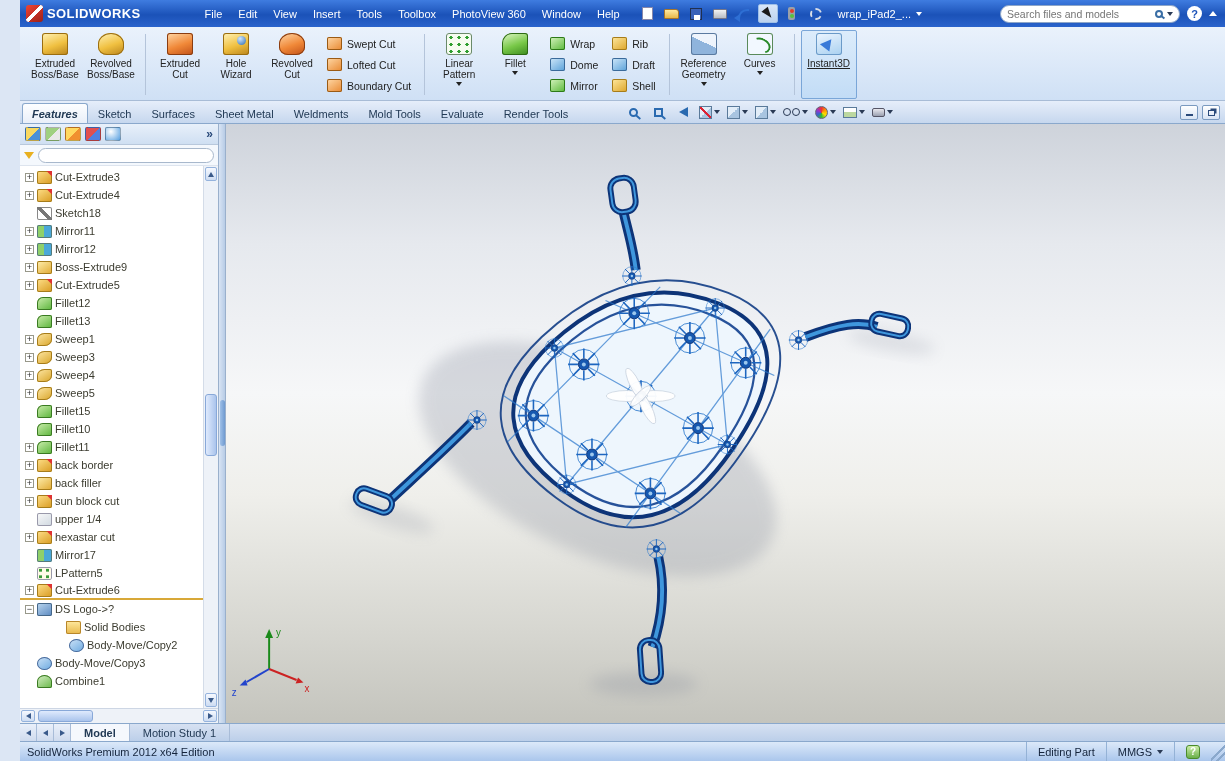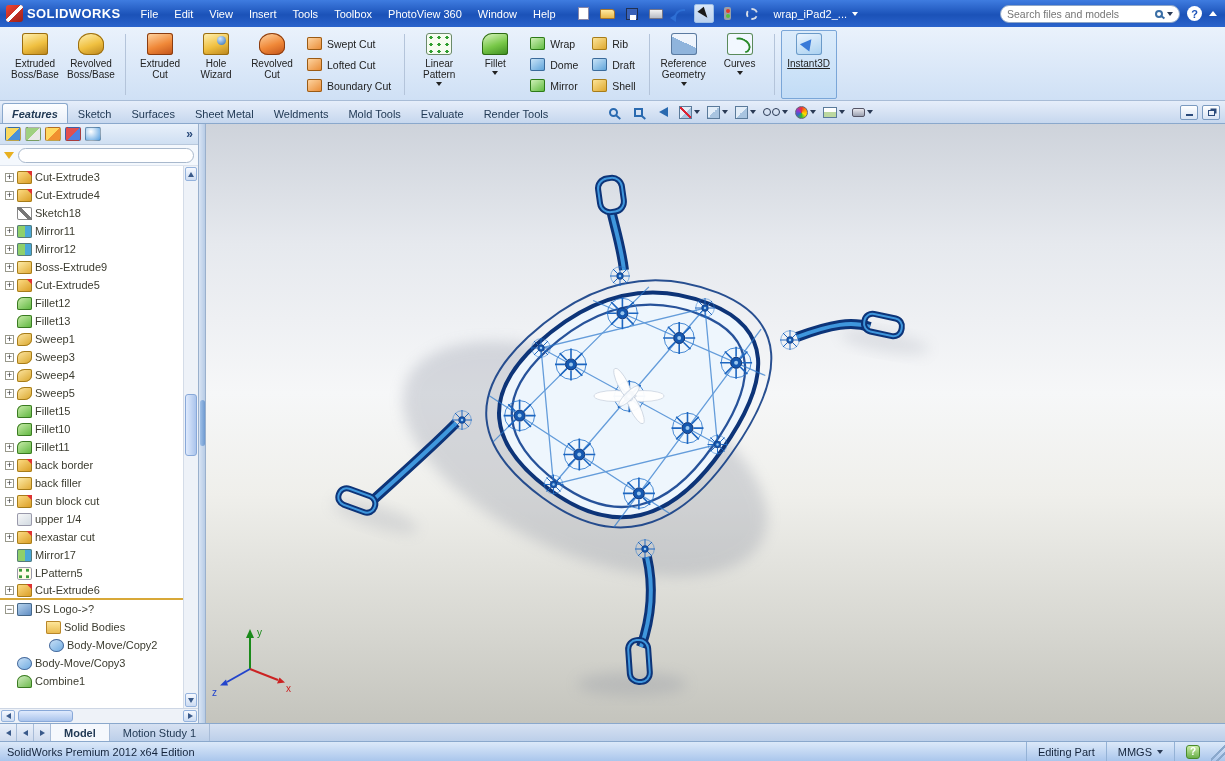--- a/index.html
+++ b/index.html
@@ -1,24 +1,24 @@
 <!DOCTYPE html>
 <html><head>
 <meta charset="utf-8">
 <style>
   * { margin:0; padding:0; box-sizing:border-box; }
   html,body { width:1225px; height:761px; overflow:hidden; font-family:"Liberation Sans", sans-serif; }
-  .app { position:relative; width:1225px; height:761px; display:flex; flex-direction:column; background:#dce6f4; }
+  .app { position:relative; width:1225px; height:761px; display:flex; flex-direction:column; background:#dce6f4;padding-left:20px; }
 
   
   .titlebar { height:27px; flex:none; background:linear-gradient(#3f7ce0,#1b52b8 55%,#2a63cc); display:flex; align-items:center; color:#fff; padding:0 8px 0 6px; }
   .swmark { width:17px; height:17px; border-radius:3px; background:linear-gradient(145deg,#ef4434,#9c1f16); position:relative; margin-right:4px; flex:none; }
   .swmark::after { content:""; position:absolute; inset:0; background:linear-gradient(135deg,transparent 42%,#fff 42%,#fff 56%,transparent 56%); border-radius:3px; }
   .swname { font-weight:bold; font-size:13px; letter-spacing:.4px; margin-right:12px; }
-  .menus { display:flex; }
+  .menus { display:flex;margin-left:44px; }
   .menu { padding:4px 8px; font-size:11px; cursor:default; border-radius:2px; }
   .qtb { display:flex; align-items:center; gap:4px; margin-left:10px; }
   .qbtn { width:20px; height:19px; display:flex; align-items:center; justify-content:center; border:1px solid transparent; border-radius:2px; }
   .qbtn.pressed { border-color:#9fc0e8; background:linear-gradient(#d8e6f8,#bcd2ee); }
   .q-new { width:11px; height:13px; background:#fff; border:1px solid #88a; }
   .q-open { width:15px; height:10px; background:linear-gradient(#ffe9a0,#e8b84a); border:1px solid #a8762a; border-radius:1px 3px 1px 1px; }
   .q-save { width:12px; height:12px; background:#3a62b8; border:1px solid #203050; position:relative; }
   .q-save::after { content:""; position:absolute; left:3px; top:6px; width:6px; height:5px; background:#fff; }
   .q-print { width:14px; height:10px; background:linear-gradient(#f2f2f2,#b8bcc4); border:1px solid #778; border-radius:1px; }
   .q-undo { width:11px; height:9px; border:2px solid #2e6fd4; border-bottom:none; border-right:none; border-radius:9px 0 0 0; position:relative; }

